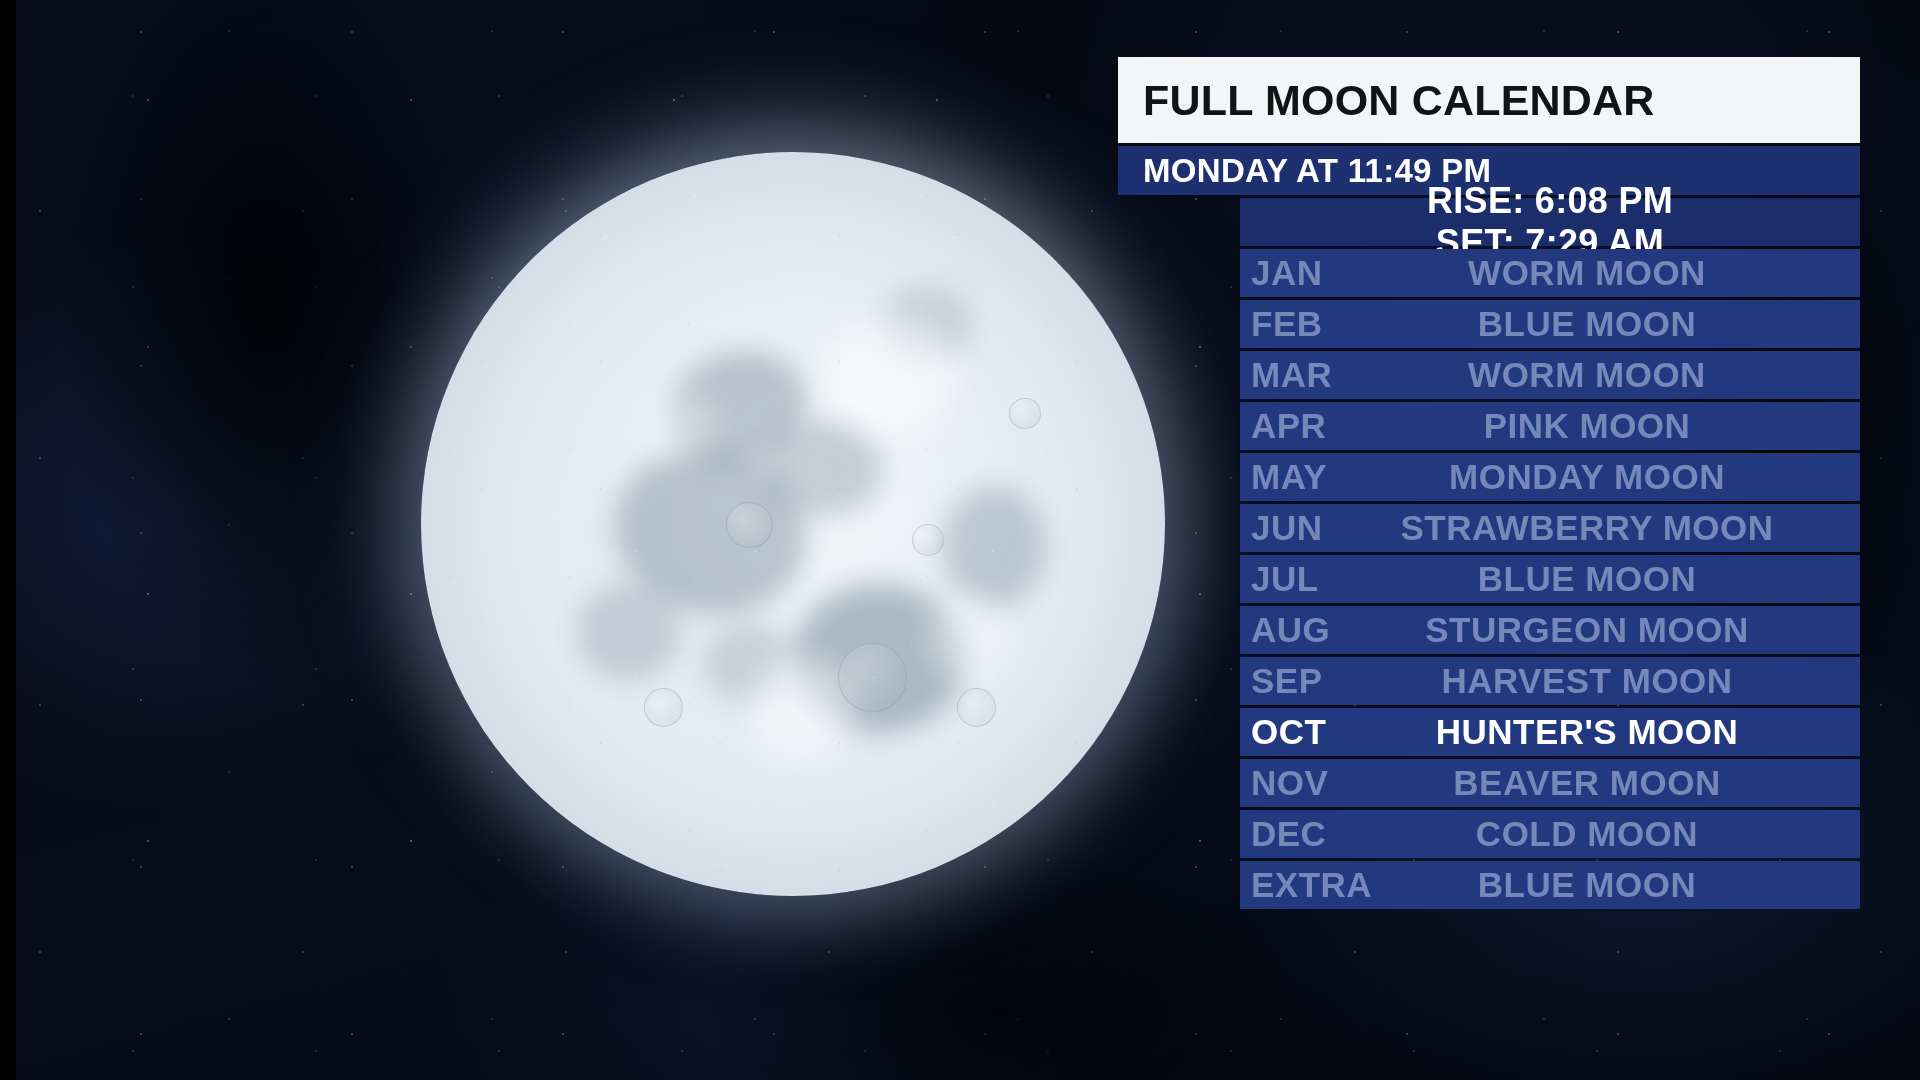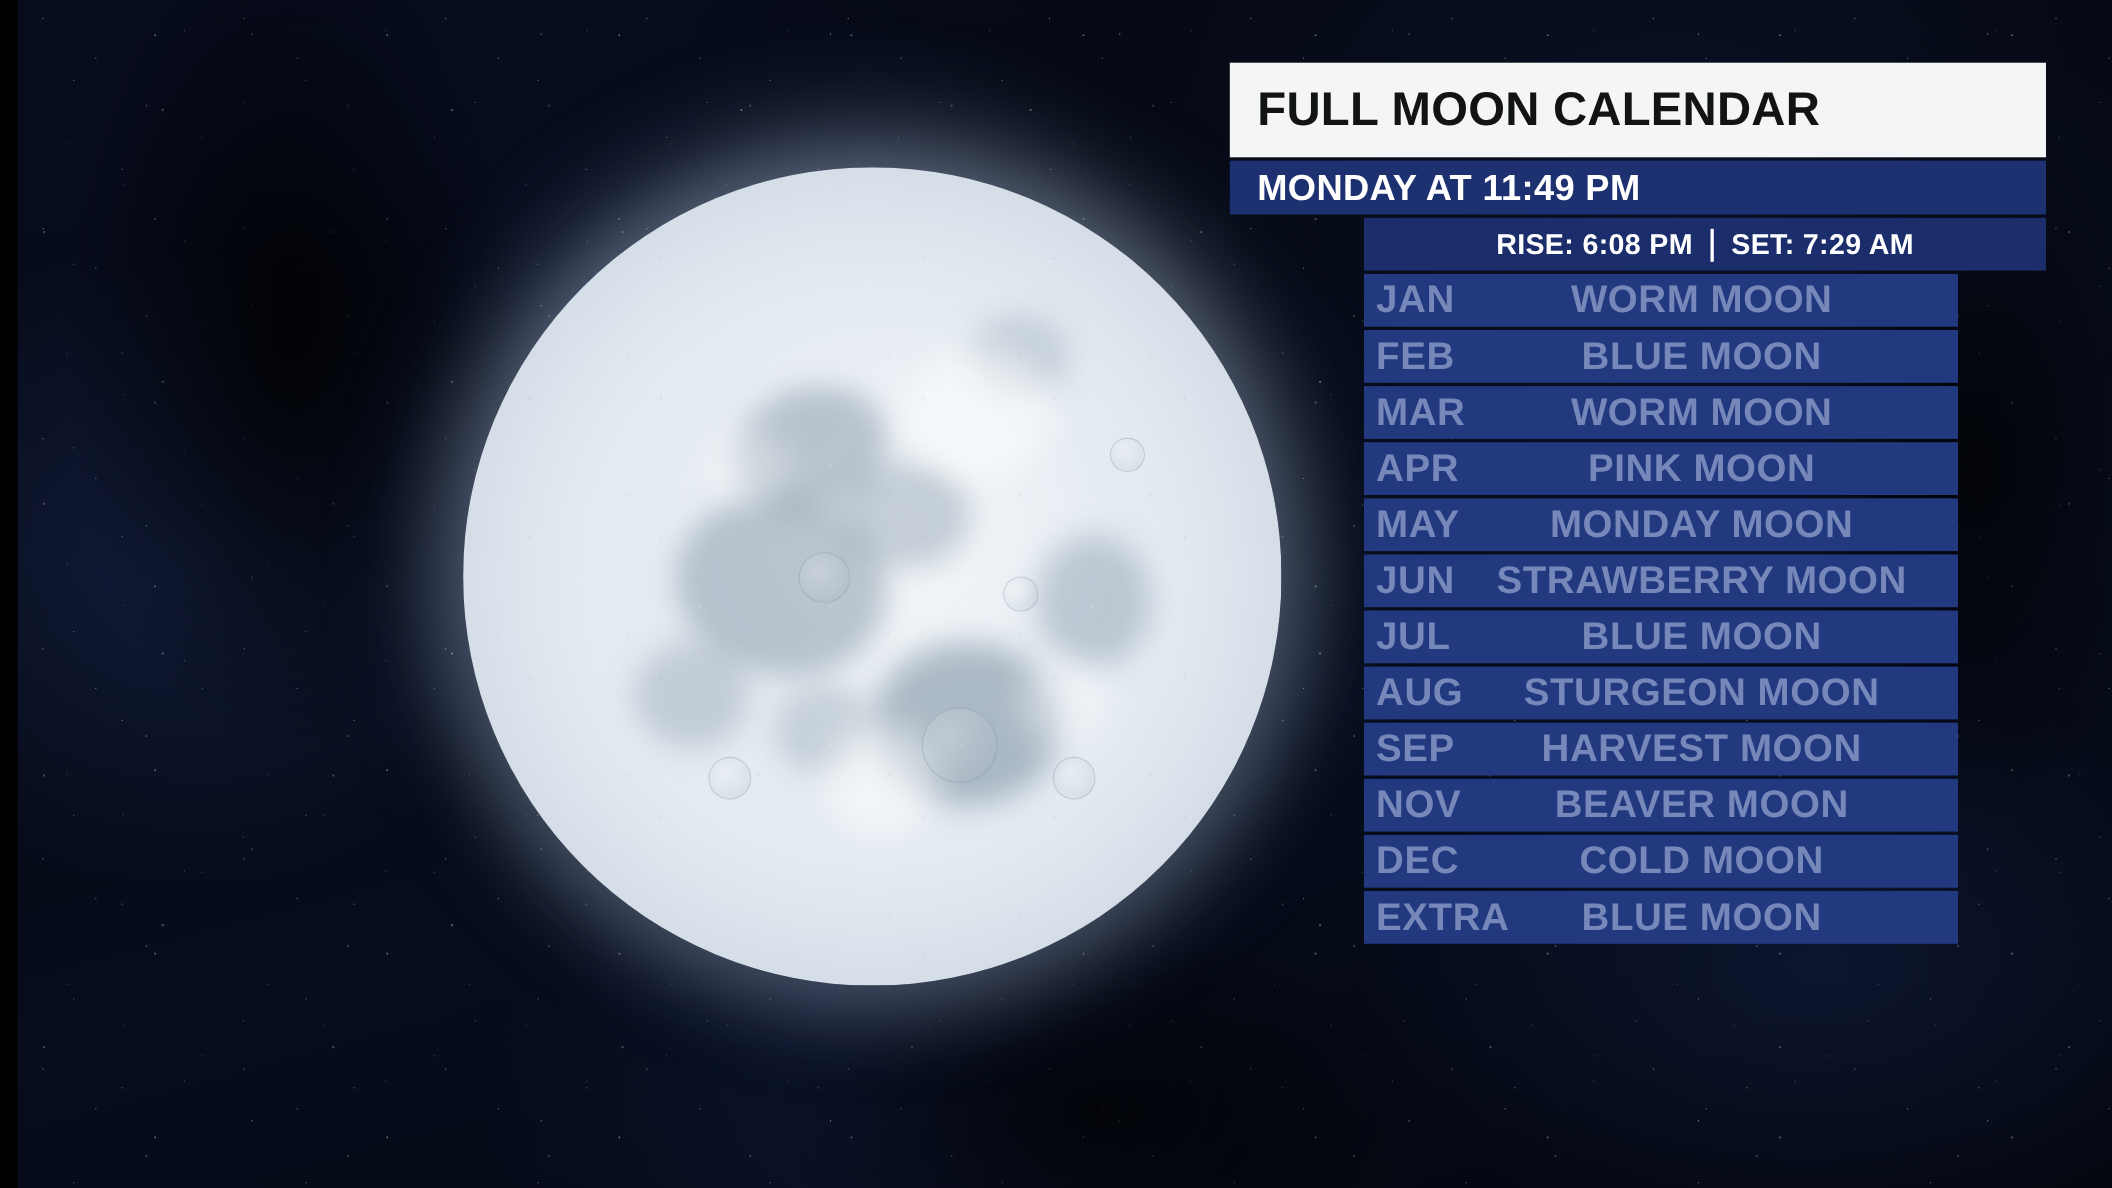--- a/index.html
+++ b/index.html
@@ -214,38 +214,39 @@
     margin-top: 3px;
     margin-left: 122px;
     width: 620px;
     background: #1b2d6b;
     color: #ffffff;
     height: 48px;
     display: flex;
     align-items: center;
     justify-content: center;
     box-sizing: border-box;
-    font-size: 26px;
+    font-size: 36px;
     font-weight: bold;
     letter-spacing: 0.3px;
+    flex-direction: column;
   }
   .cal-riseset .divider {
     display: inline-block;
     width: 3px;
     height: 30px;
     background: #ffffff;
     margin: 0 16px;
     position: relative;
     top: 1px;
   }
 
   .month-list {
     margin-top: 3px;
     margin-left: 122px;
-    width: 540px;
+    width: 620px;
   }
   .month-row {
     position: relative;
     height: 48px;
     margin-bottom: 3px;
     background: #22397f;
     display: flex;
     align-items: center;
     box-sizing: border-box;
   }
@@ -354,20 +355,24 @@
           <span class="name">BLUE MOON</span>
         </div>
         <div class="month-row">
           <span class="abbr">AUG</span>
           <span class="name">STURGEON MOON</span>
         </div>
         <div class="month-row">
           <span class="abbr">SEP</span>
           <span class="name">HARVEST MOON</span>
         </div>
+        <div class="month-row current">
+          <span class="abbr">OCT</span>
+          <span class="name">HUNTER'S MOON</span>
+        </div>
         <div class="month-row">
           <span class="abbr">NOV</span>
           <span class="name">BEAVER MOON</span>
         </div>
         <div class="month-row">
           <span class="abbr">DEC</span>
           <span class="name">COLD MOON</span>
         </div>
         <div class="month-row">
           <span class="abbr">EXTRA</span>

